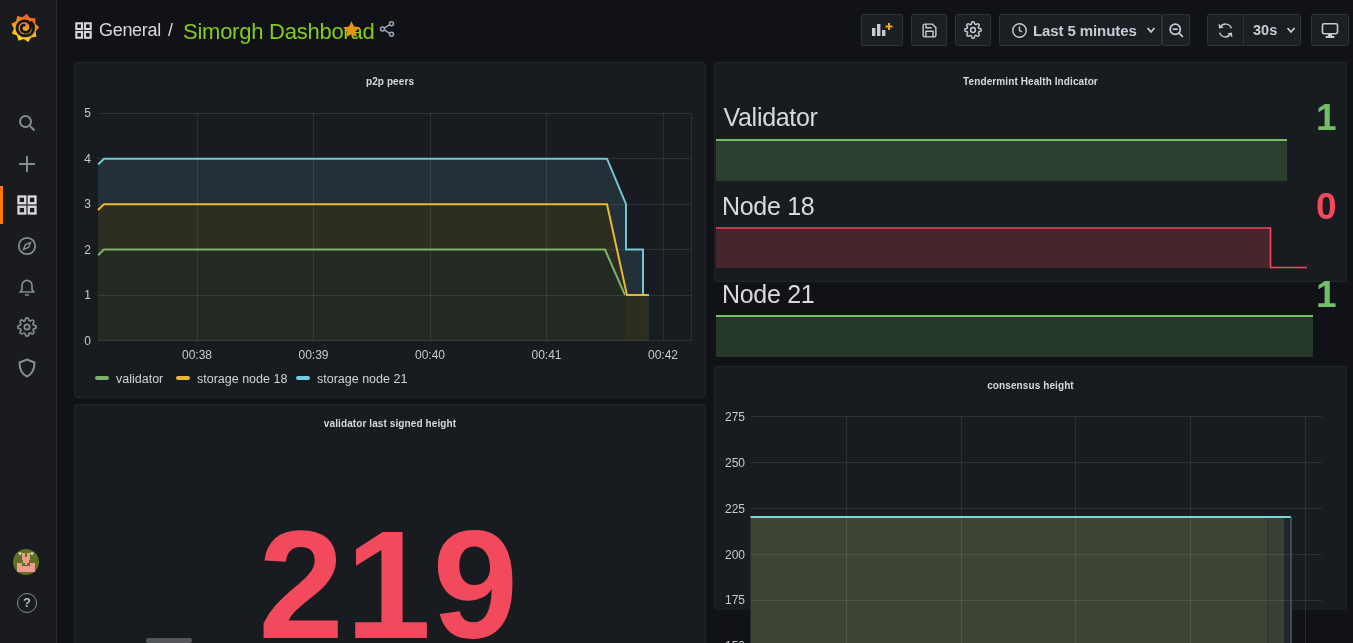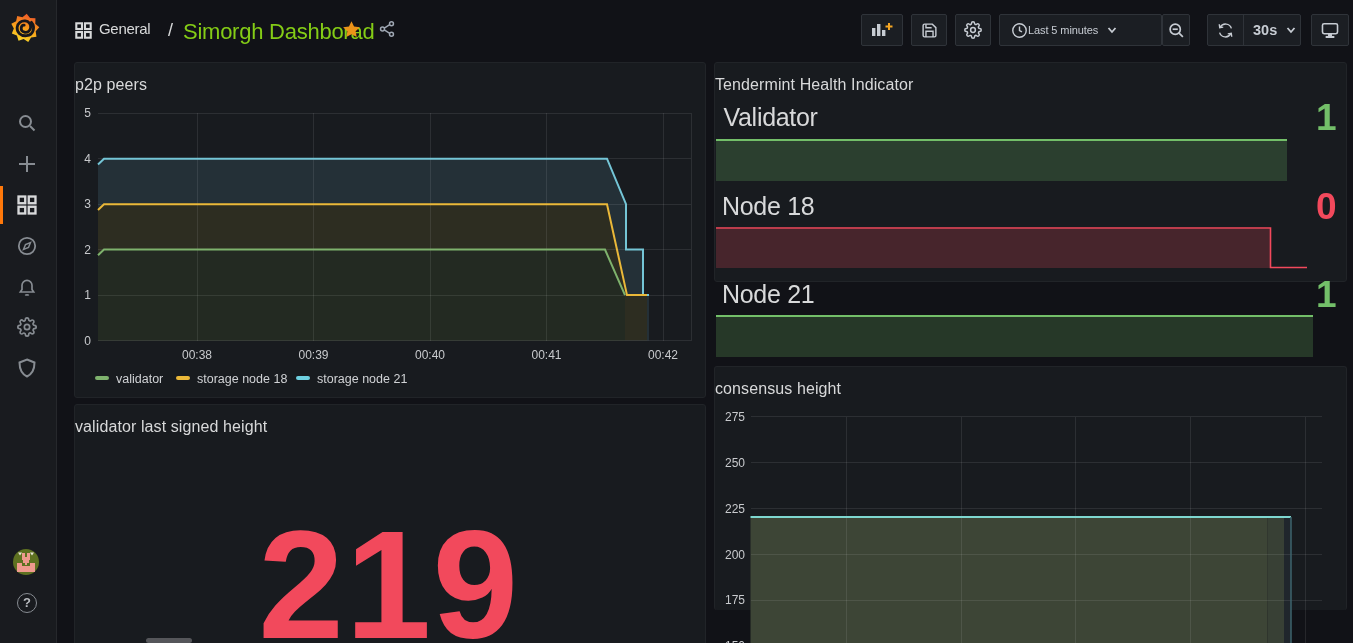--- a/index.html
+++ b/index.html
@@ -5,22 +5,22 @@
   * { margin:0; padding:0; box-sizing:border-box; }
   html,body { width:1353px; height:643px; overflow:hidden; background:#111217;
     font-family:"Liberation Sans", sans-serif; }
   #app { position:relative; width:1353px; height:643px; }
   .abs { position:absolute; }
   
   #sidebar { position:absolute; left:0; top:0; width:57px; height:643px;
     background:#191b1f; border-right:1px solid #26282c; }
   
   .panel { position:absolute; background:#181b1f; border:1px solid #212428; border-radius:3px; }
-  .ptitle { position:absolute; left:0; right:0; font-size:16px;
-    font-weight:normal; color:#d8d9da; letter-spacing:0.1px; }
+  .ptitle { position:absolute; left:0; right:0; text-align:center; font-size:10px;
+    font-weight:bold; color:#d8d9da; letter-spacing:0.1px; }
   
   .tbtn { position:absolute; top:14px; height:32px; background:#1b1e23;
     border:1px solid #2f3339; border-radius:2px; display:flex; align-items:center;
     justify-content:center; color:#c7ccd3; }
 </style>
 </head>
 <body>
 <div id="app">
 
   <div id="sidebar"></div>
@@ -86,21 +86,21 @@
   </svg>
 
   <div class="abs" style="left:17px;top:593px;width:20px;height:20px;border:1.8px solid #878c92;border-radius:50%;color:#b9bcc0;font-size:13px;font-weight:bold;text-align:center;line-height:17px">?</div>
 
   <svg class="abs" style="left:75px;top:22px" width="17" height="17" viewBox="0 0 17 17" fill="none" stroke="#d8d9da" stroke-width="2.1">
     <rect x="1.3" y="1.3" width="5.7" height="5.7"></rect>
       <rect x="10" y="1.3" width="5.7" height="5.7"></rect>
     <rect x="1.3" y="10" width="5.7" height="5.7"></rect>
       <rect x="10" y="10" width="5.7" height="5.7"></rect>
   </svg>
-  <div class="abs" style="left:99px;top:20.5px;font-size:15px;line-height:1;color:#d8d9da;letter-spacing:-0.3px">General</div>
+  <div class="abs" style="left:99px;top:20.5px;font-size:18px;line-height:1;color:#d8d9da;letter-spacing:-0.3px">General</div>
   <div class="abs" style="left:168px;top:20.5px;font-size:18px;line-height:1;color:#d8d9da">/</div>
   <div class="abs" style="left:183px;top:20.5px;font-size:22px;line-height:1;color:#84cc16;letter-spacing:-0.25px">Simorgh Dashborad</div>
   <svg class="abs" style="left:342px;top:20px" width="19" height="19" viewBox="0 0 24 24" fill="#eb9319">
     <path d="M12 1.5 L15.2 8.2 L22.6 9.2 L17.2 14.3 L18.6 21.6 L12 18 L5.4 21.6 L6.8 14.3 L1.4 9.2 L8.8 8.2 Z"></path>
   </svg>
   <svg class="abs" style="left:378px;top:20px" width="18" height="18" viewBox="0 0 24 24" fill="none" stroke="#9fa7b3" stroke-width="2">
     <circle cx="18" cy="5" r="2.6"></circle>
       <circle cx="6" cy="12" r="2.6"></circle>
       <circle cx="18" cy="19" r="2.6"></circle>
     <line x1="8.4" y1="10.7" x2="15.6" y2="6.3"></line>
@@ -127,21 +127,21 @@
     <svg width="18" height="18" viewBox="0 0 24 24" fill="none" stroke="#c7ccd3" stroke-width="2">
       <circle cx="12" cy="12" r="3.2"></circle>
       <path d="M19.4 15a1.65 1.65 0 0 0 .33 1.82l.06.06a2 2 0 1 1-2.83 2.83l-.06-.06a1.65 1.65 0 0 0-1.82-.33 1.65 1.65 0 0 0-1 1.51V21a2 2 0 1 1-4 0v-.09A1.65 1.65 0 0 0 9 19.4a1.65 1.65 0 0 0-1.82.33l-.06.06a2 2 0 1 1-2.83-2.83l.06-.06a1.65 1.65 0 0 0 .33-1.82 1.65 1.65 0 0 0-1.51-1H3a2 2 0 1 1 0-4h.09A1.65 1.65 0 0 0 4.6 9a1.65 1.65 0 0 0-.33-1.82l-.06-.06a2 2 0 1 1 2.83-2.83l.06.06a1.65 1.65 0 0 0 1.82.33H9a1.65 1.65 0 0 0 1-1.51V3a2 2 0 1 1 4 0v.09a1.65 1.65 0 0 0 1 1.51 1.65 1.65 0 0 0 1.82-.33l.06-.06a2 2 0 1 1 2.83 2.83l-.06.06a1.65 1.65 0 0 0-.33 1.82V9a1.65 1.65 0 0 0 1.51 1H21a2 2 0 1 1 0 4h-.09a1.65 1.65 0 0 0-1.51 1z"></path>
     </svg>
   </div>
   <div class="tbtn" style="left:999px;width:163px;justify-content:flex-start;padding-left:11px">
     <svg width="17" height="17" viewBox="0 0 24 24" fill="none" stroke="#c7ccd3" stroke-width="2">
       <circle cx="12" cy="12" r="9.5"></circle>
         <polyline points="12 6.5 12 12 15.5 14"></polyline>
     </svg>
-    <span style="font-size:11px;font-weight:normal;white-space:nowrap;letter-spacing:-0.1px">Last 5 minutes</span>
+    <span style="margin-left:5px;font-size:15px;font-weight:bold;white-space:nowrap;letter-spacing:-0.1px">Last 5 minutes</span>
     <svg style="margin-left:8px" width="12" height="12" viewBox="0 0 12 12" fill="none" stroke="#c7ccd3" stroke-width="1.8">
       <polyline points="2.5 4 6 8 9.5 4"></polyline>
     </svg>
   </div>
   <div class="tbtn" style="left:1162px;width:28px">
     <svg width="17" height="17" viewBox="0 0 20 20" fill="none" stroke="#c7ccd3" stroke-width="2">
       <circle cx="8.5" cy="8.5" r="6"></circle>
         <line x1="13" y1="13" x2="17.5" y2="17.5"></line>
       <line x1="5.5" y1="8.5" x2="11.5" y2="8.5"></line>
     </svg>

